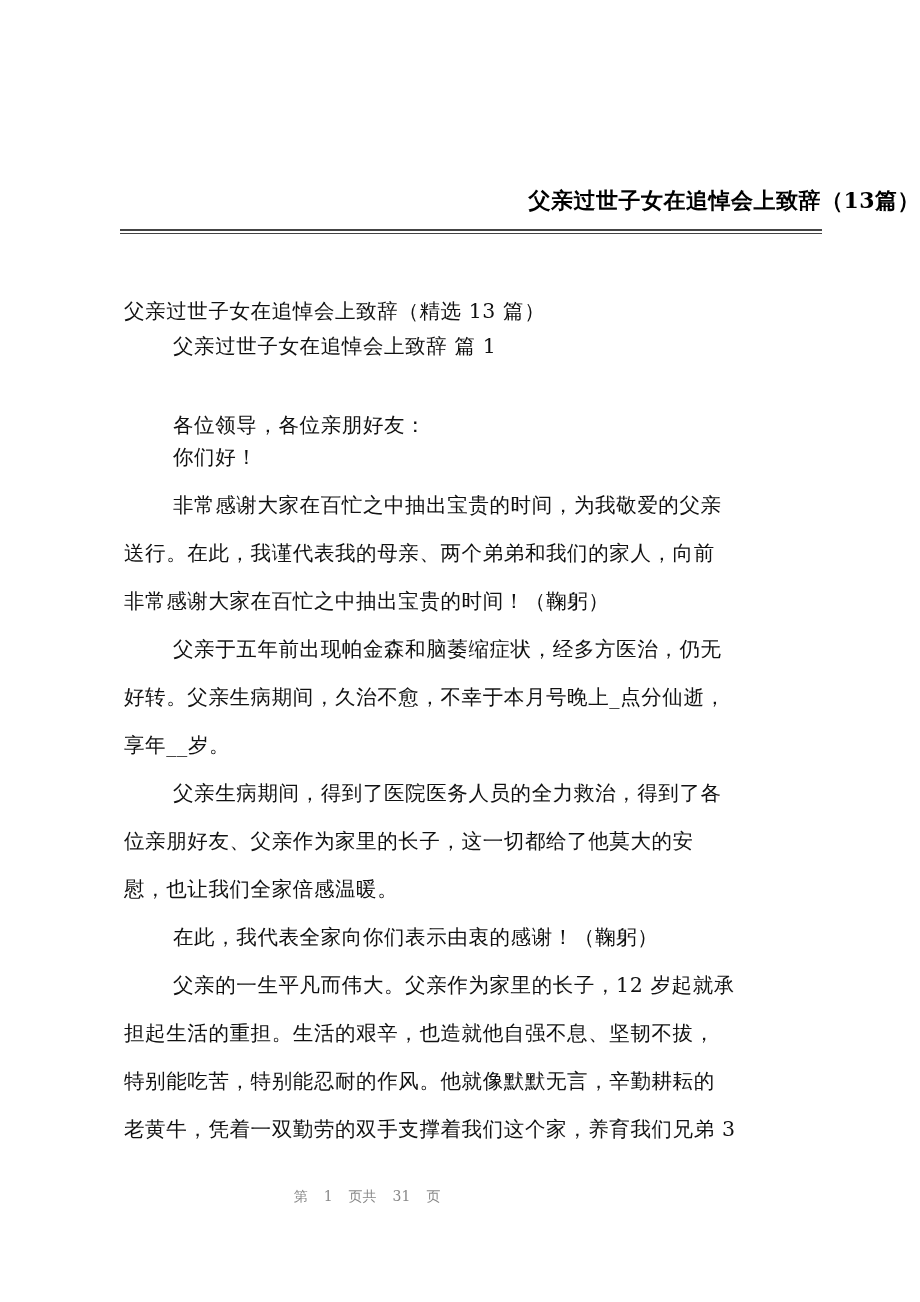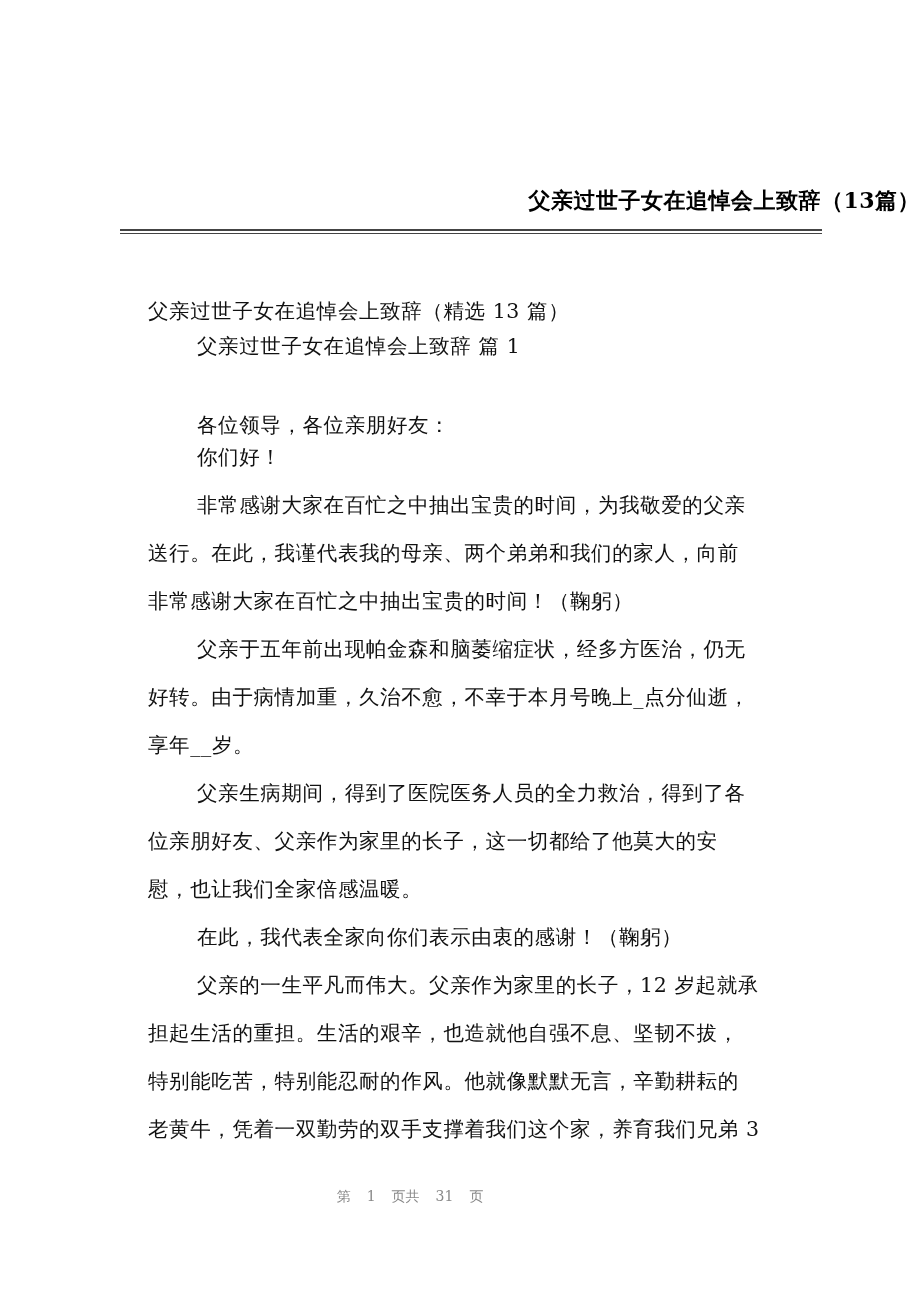--- a/index.html
+++ b/index.html
@@ -3,42 +3,42 @@
 <meta charset="utf-8">
 <style>
   html, body { margin: 0; padding: 0; background: #ffffff; }
   body { width: 920px; height: 1302px; position: relative; overflow: hidden;
          font-family: "DejaVu Serif", "Liberation Serif", serif; color: #111; }
   .title { position: absolute; left: 0; width: 920px; top: 186px; text-align: right;
            font-size: 22px; font-weight: bold; letter-spacing: 0.5px; color: #000; }
   .rule { position: absolute; left: 120px; width: 702px; top: 229px; height: 5px;
           border-top: 2px solid #444; border-bottom: 1px solid #444; box-sizing: border-box; }
   .line { position: absolute; left: 124px; font-size: 20.5px; white-space: nowrap; color: #111;
-          letter-spacing: 0.6px; margin-left: 24px; }
+          letter-spacing: 0.6px; }
   .indent { left: 173px; }
   .footer { position: absolute; top: 1188px; left: 0; width: 734px; text-align: center;
-            font-size: 14px; color: #888; word-spacing: 10px; padding-left: 43px; }
+            font-size: 14px; color: #888; word-spacing: 10px; }
   .footer span { margin: 0 8px; }
 </style>
 </head>
 <body>
 
 <div class="title">父亲过世子女在追悼会上致辞（13篇）</div>
 <div class="rule"></div>
 
 <div class="line" style="top:297px">父亲过世子女在追悼会上致辞（精选 13 篇）</div>
 <div class="line indent" style="top:332px">父亲过世子女在追悼会上致辞  篇 1</div>
 
 <div class="line indent" style="top:411px">各位领导，各位亲朋好友：</div>
 <div class="line indent" style="top:443px">你们好！</div>
 <div class="line indent" style="top:491px">非常感谢大家在百忙之中抽出宝贵的时间，为我敬爱的父亲</div>
 <div class="line" style="top:539px">送行。在此，我谨代表我的母亲、两个弟弟和我们的家人，向前</div>
 <div class="line" style="top:587px">非常感谢大家在百忙之中抽出宝贵的时间！（鞠躬）</div>
 <div class="line indent" style="top:635px">父亲于五年前出现帕金森和脑萎缩症状，经多方医治，仍无</div>
-<div class="line" style="top:683px">好转。由于病情加重，久治不愈，不幸于本月号晚上_点分仙逝，</div>
+<div class="line" style="top:683px">好转。父亲生病期间，久治不愈，不幸于本月号晚上_点分仙逝，</div>
 <div class="line" style="top:731px">享年__岁。</div>
 <div class="line indent" style="top:779px">父亲生病期间，得到了医院医务人员的全力救治，得到了各</div>
 <div class="line" style="top:827px">位亲朋好友、父亲作为家里的长子，这一切都给了他莫大的安</div>
 <div class="line" style="top:875px">慰，也让我们全家倍感温暖。</div>
 <div class="line indent" style="top:923px">在此，我代表全家向你们表示由衷的感谢！（鞠躬）</div>
 <div class="line indent" style="top:971px">父亲的一生平凡而伟大。父亲作为家里的长子，12 岁起就承</div>
 <div class="line" style="top:1019px">担起生活的重担。生活的艰辛，也造就他自强不息、坚韧不拔，</div>
 <div class="line" style="top:1067px">特别能吃苦，特别能忍耐的作风。他就像默默无言，辛勤耕耘的</div>
 <div class="line" style="top:1115px">老黄牛，凭着一双勤劳的双手支撑着我们这个家，养育我们兄弟 3</div>
 

